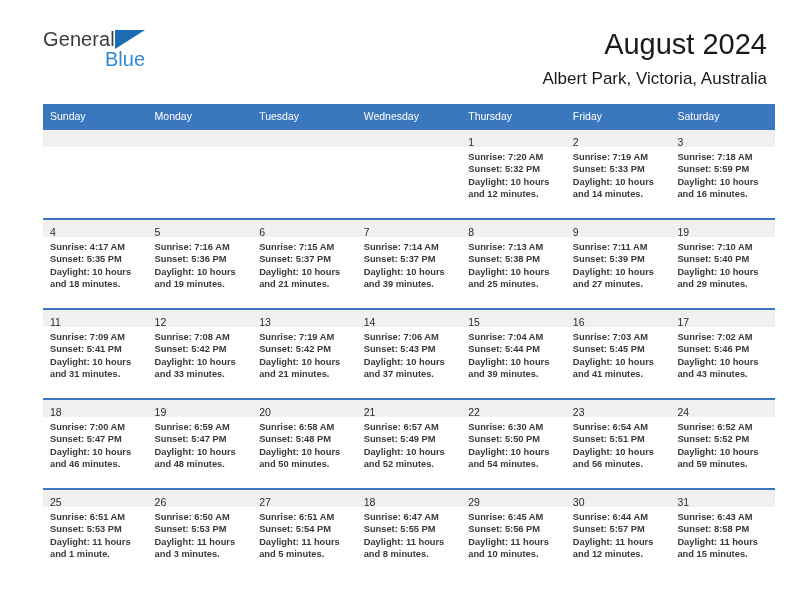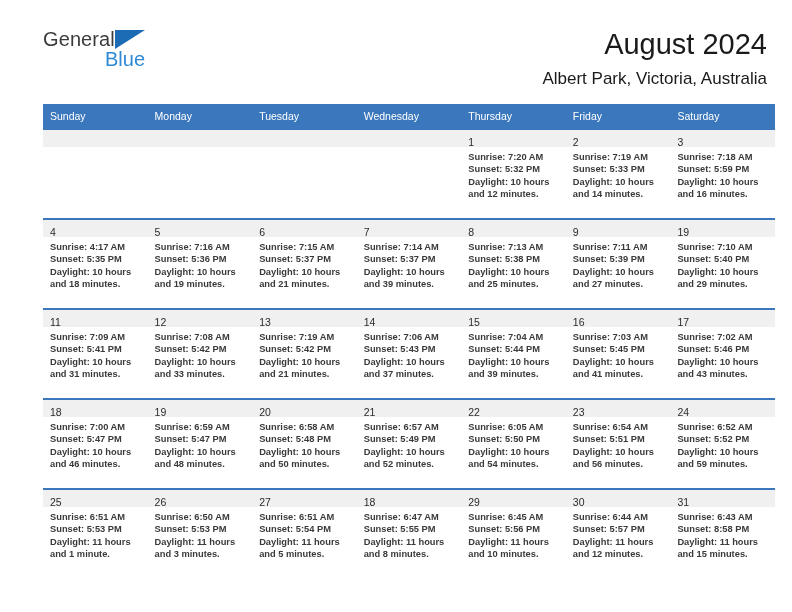--- a/index.html
+++ b/index.html
@@ -402,21 +402,21 @@
             <div class="cell-body">
               <div class="cell-line">Sunrise: 6:57 AM</div>
               <div class="cell-line">Sunset: 5:49 PM</div>
               <div class="cell-line">Daylight: 10 hours</div>
               <div class="cell-line">and 52 minutes.</div>
             </div>
           </td>
           <td>
             <div class="daynum-band"><span class="daynum">22</span></div>
             <div class="cell-body">
-              <div class="cell-line">Sunrise: 6:05 AM</div>
+              <div class="cell-line">Sunrise: 6:30 AM</div>
               <div class="cell-line">Sunset: 5:50 PM</div>
               <div class="cell-line">Daylight: 10 hours</div>
               <div class="cell-line">and 54 minutes.</div>
             </div>
           </td>
           <td>
             <div class="daynum-band"><span class="daynum">23</span></div>
             <div class="cell-body">
               <div class="cell-line">Sunrise: 6:54 AM</div>
               <div class="cell-line">Sunset: 5:51 PM</div>

